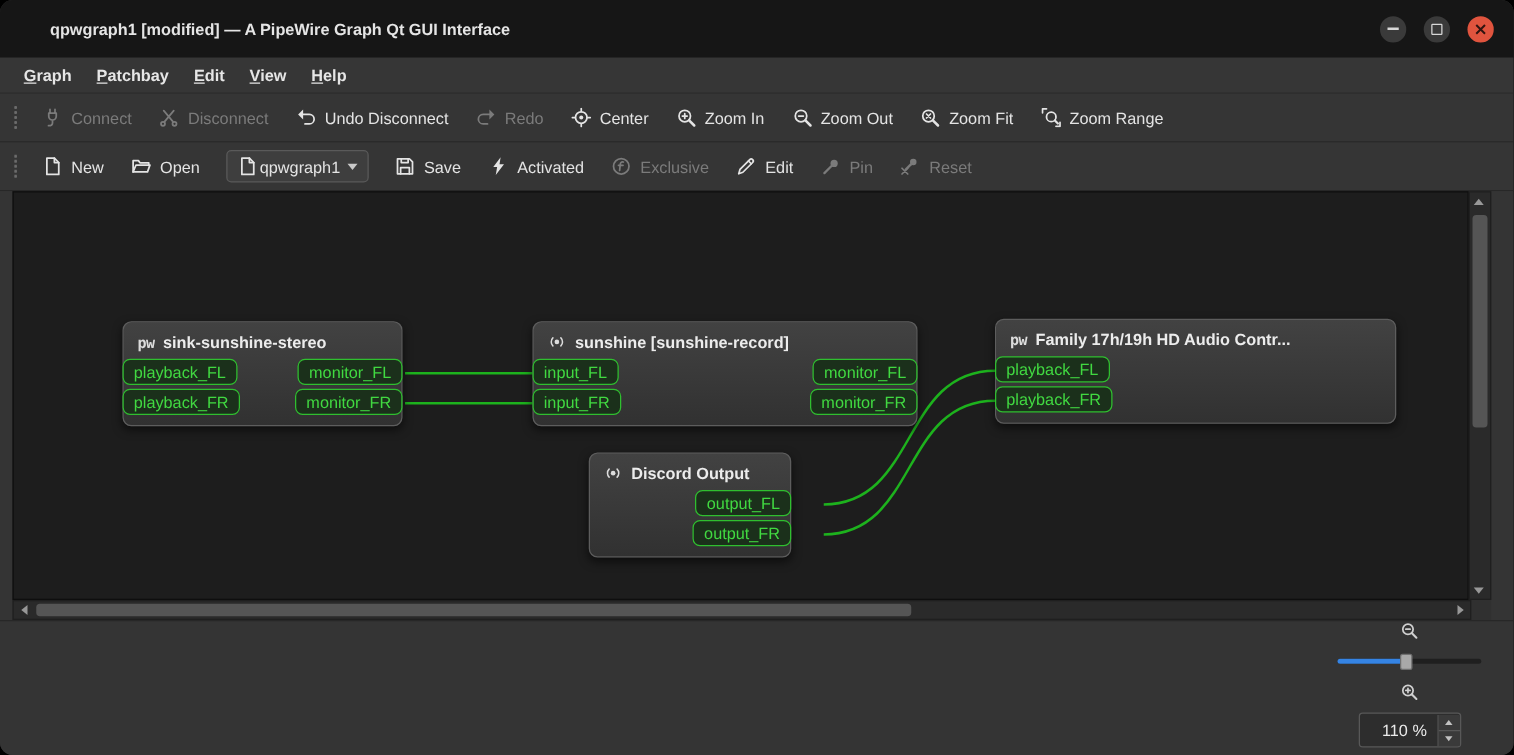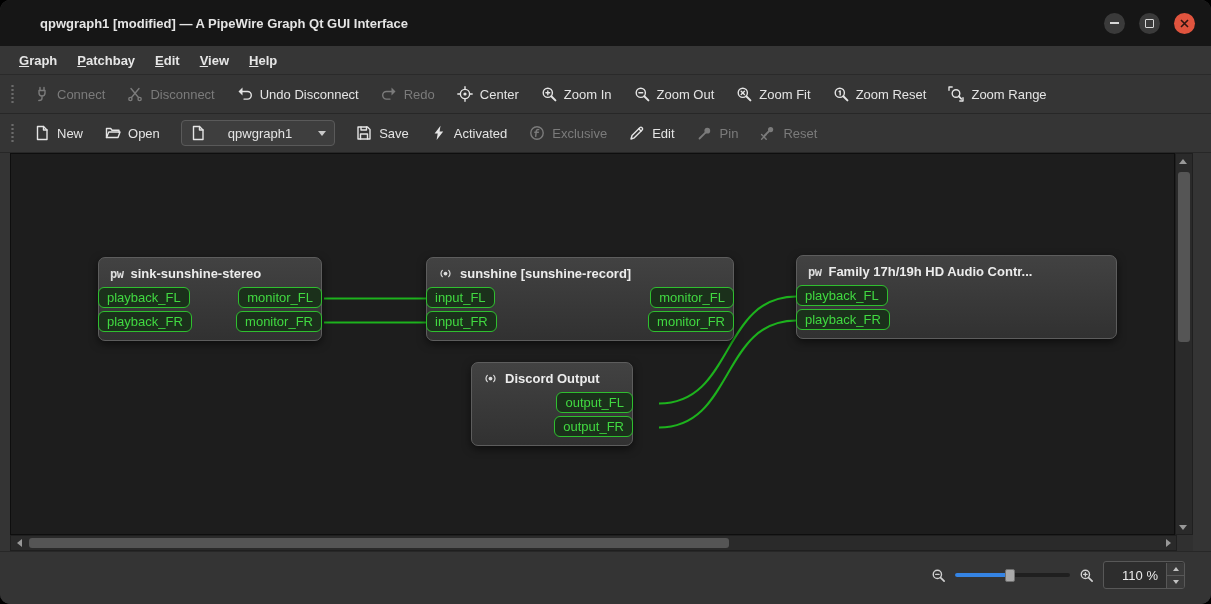--- a/index.html
+++ b/index.html
@@ -21,21 +21,21 @@
   .menu-item{display:inline-block;color:#e6e6e6;font-size:13px;padding:3px 9px;border-radius:3px;cursor:default;font-weight:bold;}
   .menu-item::first-letter{text-decoration:underline;}
 
   
   .toolbar{height:38px;background:#353535;display:flex;align-items:center;padding:0 6px;border-bottom:1px solid #272727;flex:0 0 auto;}
   .tb-handle{width:5px;height:20px;margin:0 8px 0 4px;background-image:radial-gradient(circle,#6b6b6b 1px,transparent 1.3px);background-size:5px 4px;}
   .tb-item{display:flex;align-items:center;gap:7px;padding:5px 11px;color:#e4e4e4;font-size:13px;border-radius:3px;cursor:default;white-space:nowrap;}
   .tb-item.disabled{color:#7b7b7b;}
   .tbicon{width:16px;height:16px;stroke:currentColor;fill:none;stroke-width:1.4;stroke-linecap:round;stroke-linejoin:round;flex:0 0 auto;}
   .tbicon .fill{fill:currentColor;stroke:none;}
-  .combo{display:flex;align-items:center;gap:22px;background:#3e3e3e;border:1px solid #5a5a5a;border-radius:4px;padding:4px 8px;margin:0 10px;color:#e4e4e4;font-size:13px;cursor:default;}
+  .combo{display:flex;align-items:center;gap:2px;background:#3e3e3e;border:1px solid #5a5a5a;border-radius:4px;padding:4px 8px;margin:0 10px;color:#e4e4e4;font-size:13px;cursor:default;}
   .combo .caret{width:0;height:0;border-left:4px solid transparent;border-right:4px solid transparent;border-top:5px solid #c9c9c9;margin-left:4px;}
 
   
   .central{flex:1 1 auto;display:flex;flex-direction:column;background:#343434;padding:0 18px 0 10px;min-height:0;}
   .canvas-row{flex:1 1 auto;display:flex;min-height:0;}
   .canvas{position:relative;flex:1 1 auto;background:#1d1d1d;border:1px solid #0e0e0e;overflow:hidden;}
   #wires{position:absolute;left:0;top:0;pointer-events:none;}
   .wire{stroke:var(--wire-green,#1db21d);stroke-width:2;fill:none;}
 
   .node{position:absolute;background:linear-gradient(#424242,#313131);border:1px solid #5d5d5d;border-radius:7px;box-shadow:0 3px 8px rgba(0,0,0,.55);padding:6px 0 8px;box-sizing:border-box;}
@@ -59,21 +59,21 @@
   .sb-arrow{position:absolute;width:16px;height:14px;display:flex;align-items:center;justify-content:center;}
   .tri{width:0;height:0;}
   .tri.up{border-left:4px solid transparent;border-right:4px solid transparent;border-bottom:5px solid #989898;}
   .tri.down{border-left:4px solid transparent;border-right:4px solid transparent;border-top:5px solid #989898;}
   .tri.left{border-top:4px solid transparent;border-bottom:4px solid transparent;border-right:5px solid #989898;}
   .tri.right{border-top:4px solid transparent;border-bottom:4px solid transparent;border-left:5px solid #989898;}
 
   
   .statusbar{flex:0 0 46px;background:#343434;border-top:1px solid #272727;display:flex;align-items:center;padding:0 26px 6px 12px;}
   .status-spacer{flex:1;}
-  .zoom-cluster{display:flex;align-items:center;gap:9px;}
+  .zoom-cluster{display:flex;align-items:center;gap:9px;flex-direction:column;}
   .mini-icon{width:15px;height:15px;stroke:#cfcfcf;fill:none;stroke-width:1.5;stroke-linecap:round;}
   .slider{position:relative;width:115px;height:16px;cursor:pointer;}
   .slider .track{position:absolute;top:6px;left:0;right:0;height:4px;background:#1f1f1f;border-radius:2px;}
   .slider .fillbar{position:absolute;top:6px;left:0;width:48%;height:4px;background:var(--slider-blue,#3584e4);border-radius:2px;}
   .slider .handle{position:absolute;top:2px;left:calc(48% - 5px);width:10px;height:13px;background:#a9a9a9;border-radius:2px;border:1px solid #707070;box-sizing:border-box;}
   .spinbox{display:flex;align-items:center;height:26px;background:#2d2d2d;border:1px solid #585858;border-radius:3px;overflow:hidden;}
   .spin-value{color:#eaeaea;font-size:13px;padding:0 8px;min-width:46px;text-align:right;}
   .spin-btns{display:flex;flex-direction:column;border-left:1px solid #585858;}
   .spin-btn{width:17px;height:12px;display:flex;align-items:center;justify-content:center;background:#3a3a3a;cursor:pointer;}
   .spin-btn + .spin-btn{border-top:1px solid #585858;}
@@ -169,28 +169,20 @@
     <div class="tb-item">
       <svg class="tbicon" viewBox="0 0 16 16">
           <circle cx="6.8" cy="6.8" r="4.6"></circle>
           <path d="M10.3 10.3L14.4 14.4" stroke-width="2"></path>
           <path d="M5.2 8.4l3.2-3.2M5.2 5.2l3.2 3.2"></path>
         </svg>
       <span>Zoom Fit</span>
     </div>
     <div class="tb-item">
       <svg class="tbicon" viewBox="0 0 16 16">
-          <circle cx="6.8" cy="6.8" r="4.6"></circle>
-          <path d="M10.3 10.3L14.4 14.4" stroke-width="2"></path>
-          <path d="M6.2 5.6l1-.7v4"></path>
-        </svg>
-      <span>Zoom Reset</span>
-    </div>
-    <div class="tb-item">
-      <svg class="tbicon" viewBox="0 0 16 16">
           <path d="M1 4.2V1h3.2M15 11.8V15h-3.2"></path>
           <circle cx="8" cy="7.5" r="3.8"></circle>
           <path d="M10.9 10.4L13.3 12.8" stroke-width="1.8"></path>
         </svg>
       <span>Zoom Range</span>
     </div>
   </div>
 
   <div class="toolbar">
     <span class="tb-handle"></span>

